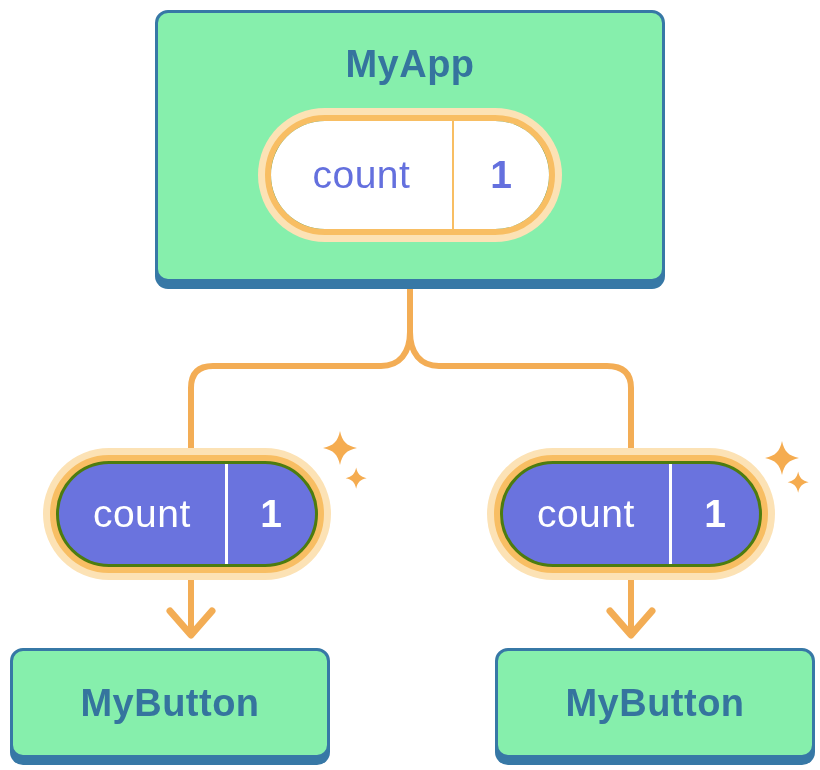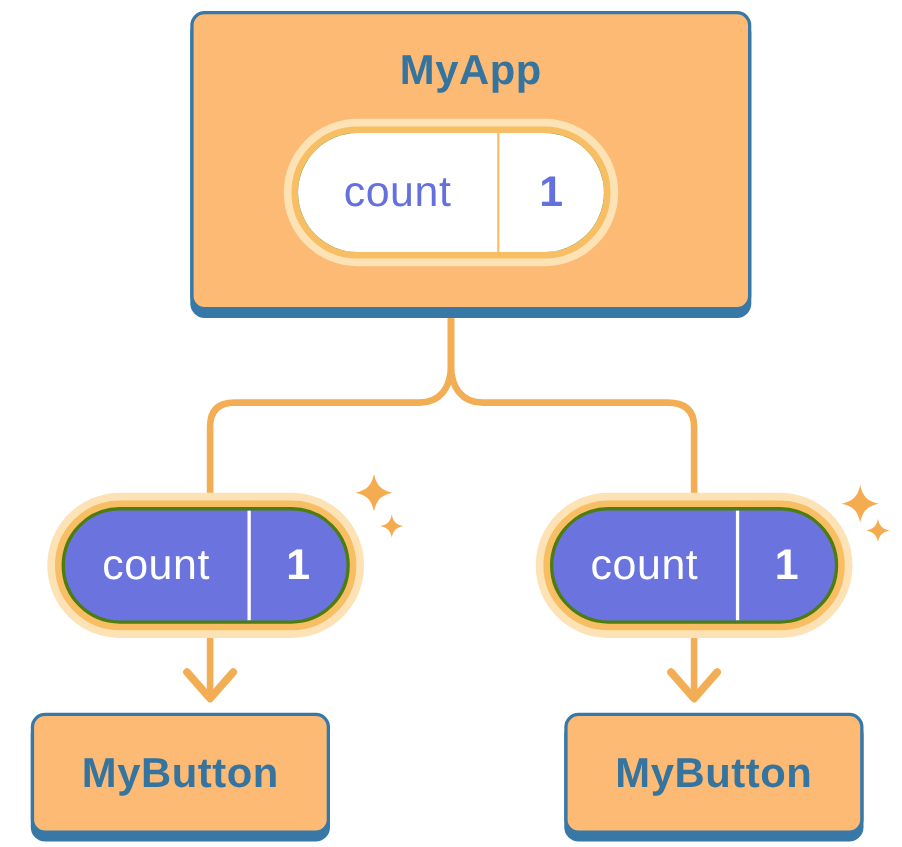--- a/index.html
+++ b/index.html
@@ -10,36 +10,35 @@
     position: relative;
     width: 820px;
     height: 770px;
     background: #ffffff;
     overflow: hidden;
   }
 
   
   .card {
     position: absolute;
-    background: #fdba74;
+    background: #86efac;
     border: 3px solid #3778A6;
     border-radius: 13px;
     box-shadow: 0 7px 0 0 #3778A6;
     z-index: 2;
     display: flex;
     justify-content: center;
-    margin-left: 18px;
   }
   .card--root {
     left: 155px; top: 10px;
     width: 510px; height: 272px;
     align-items: flex-start;
   }
   .card--leaf {
-    width: 272px; height: 110px;
+    width: 320px; height: 110px;
     align-items: center;
     justify-content: center;
   }
   .card--leaf-left  { left: 10px;  top: 648px; }
   .card--leaf-right { left: 495px; top: 648px; }
 
   .card-title {
     color: #35749E;
     font-size: 38px;
     font-weight: 600;

